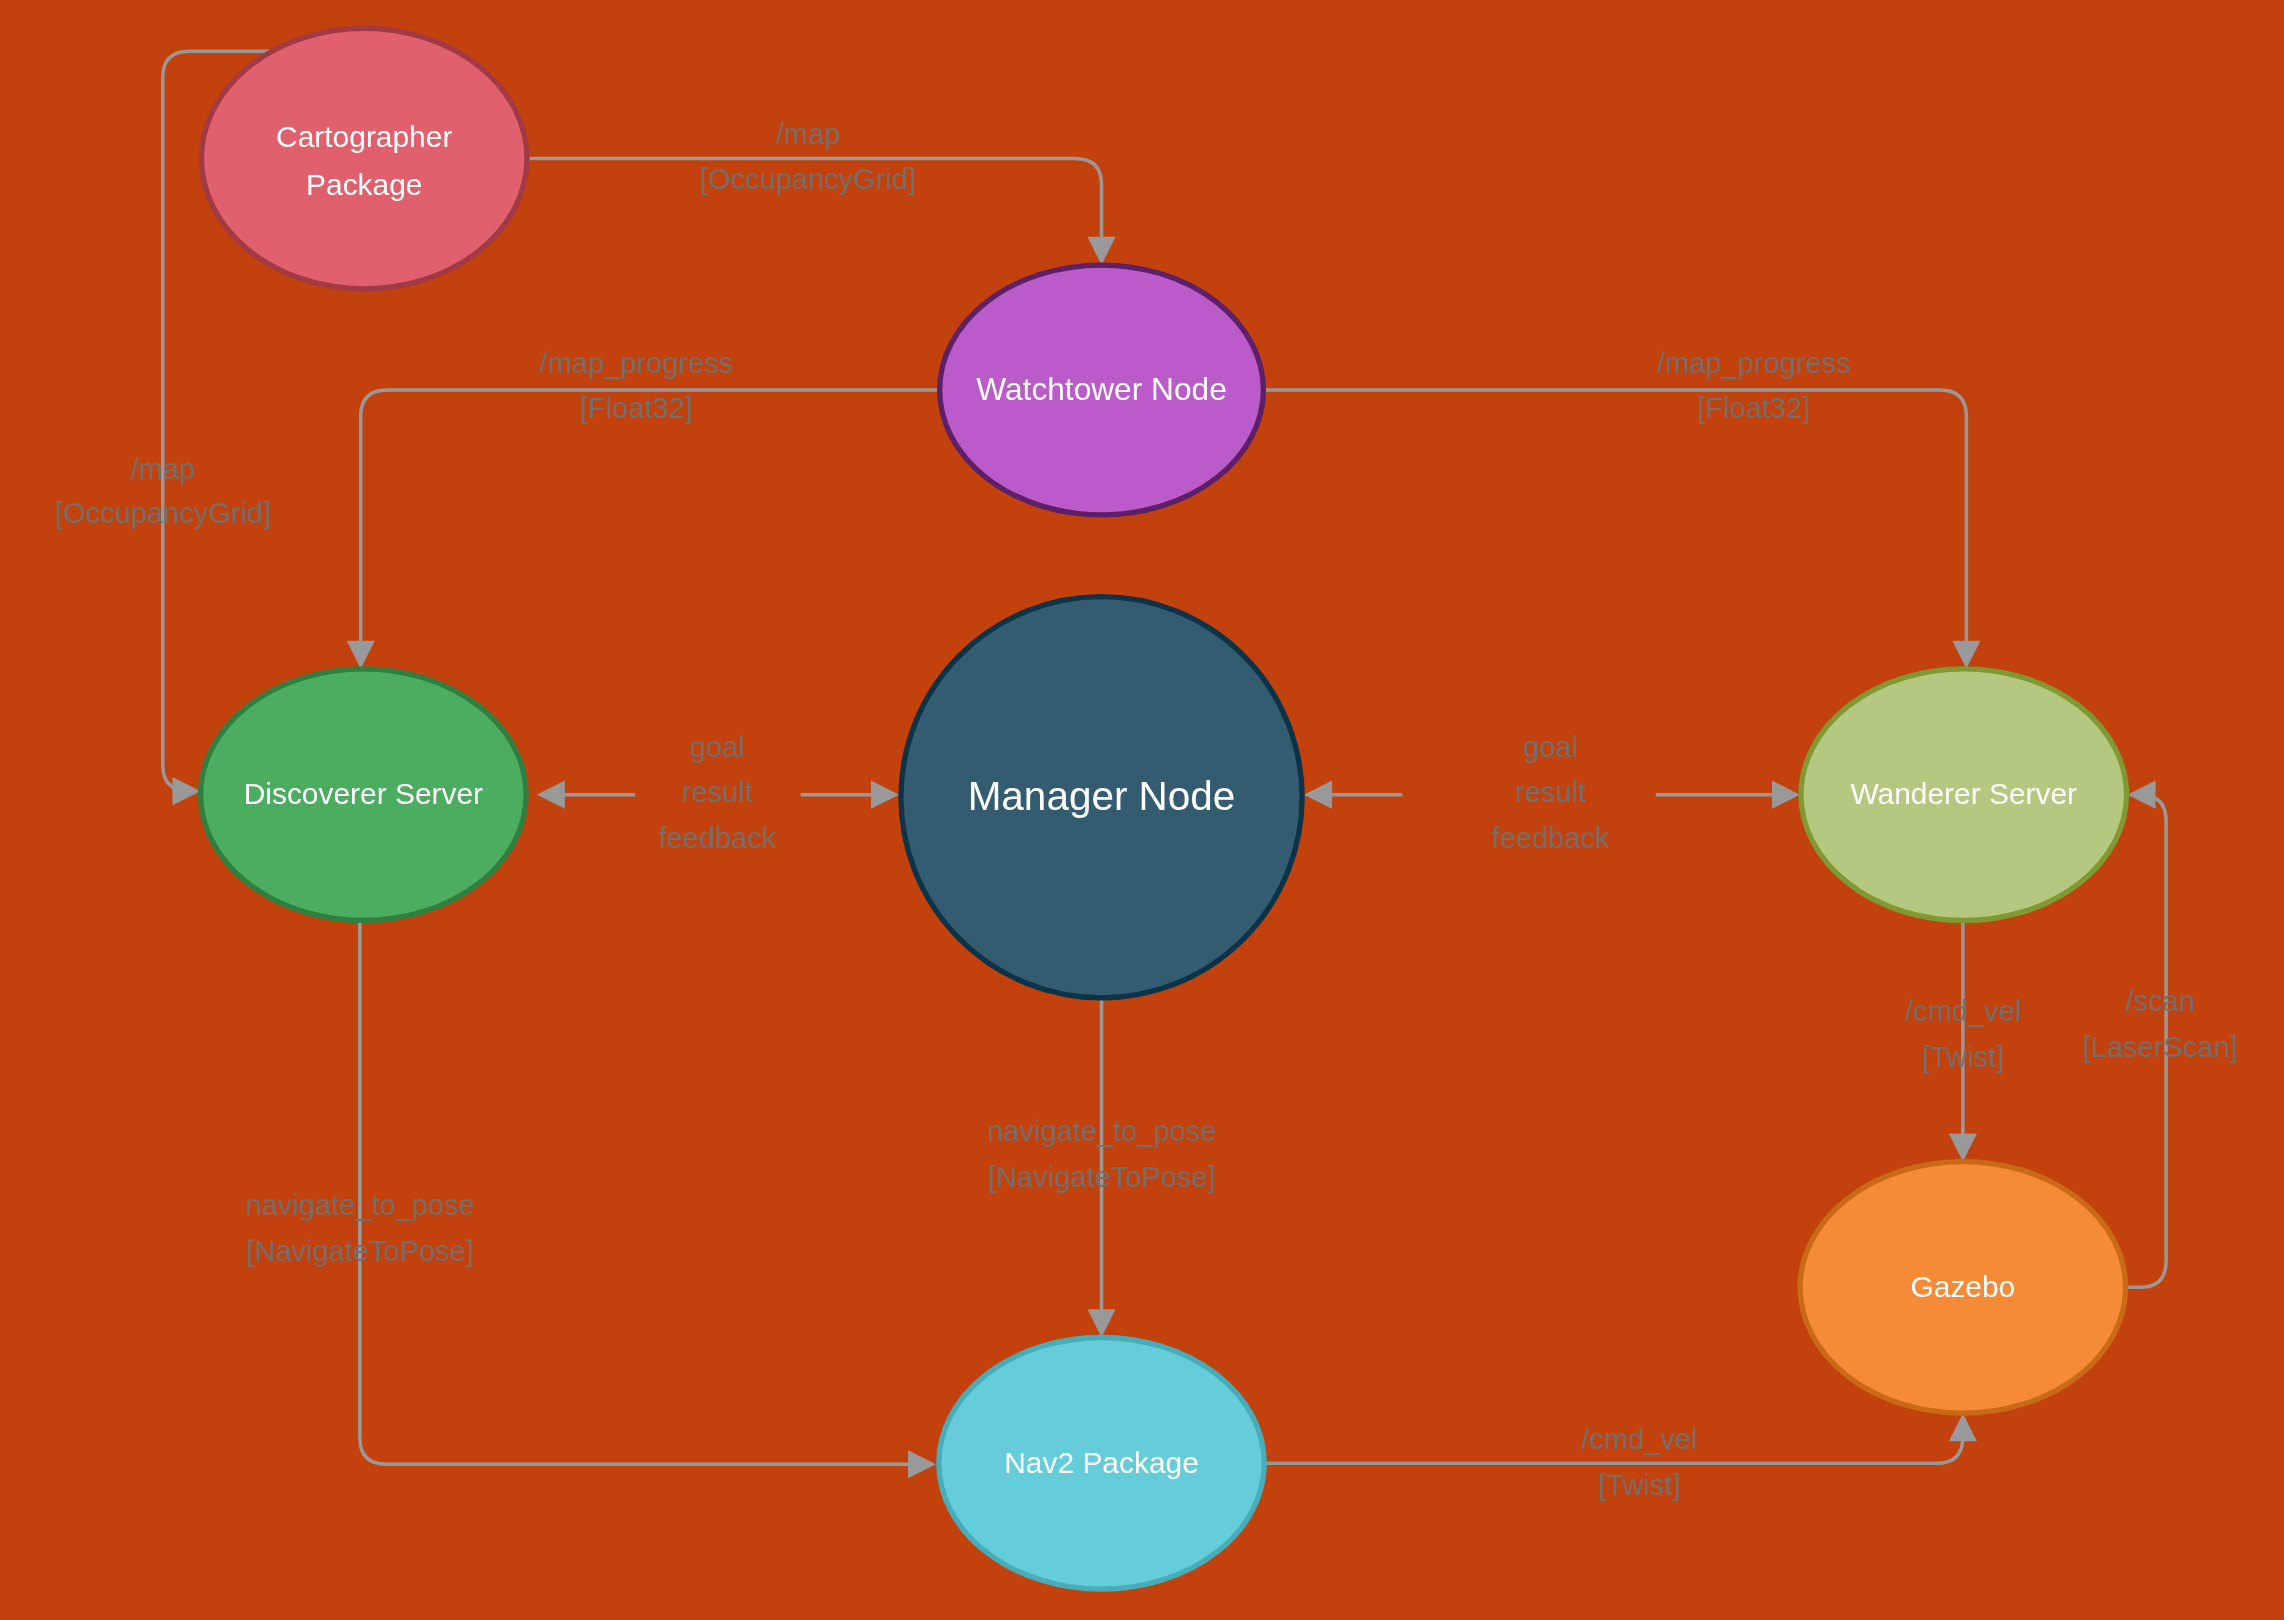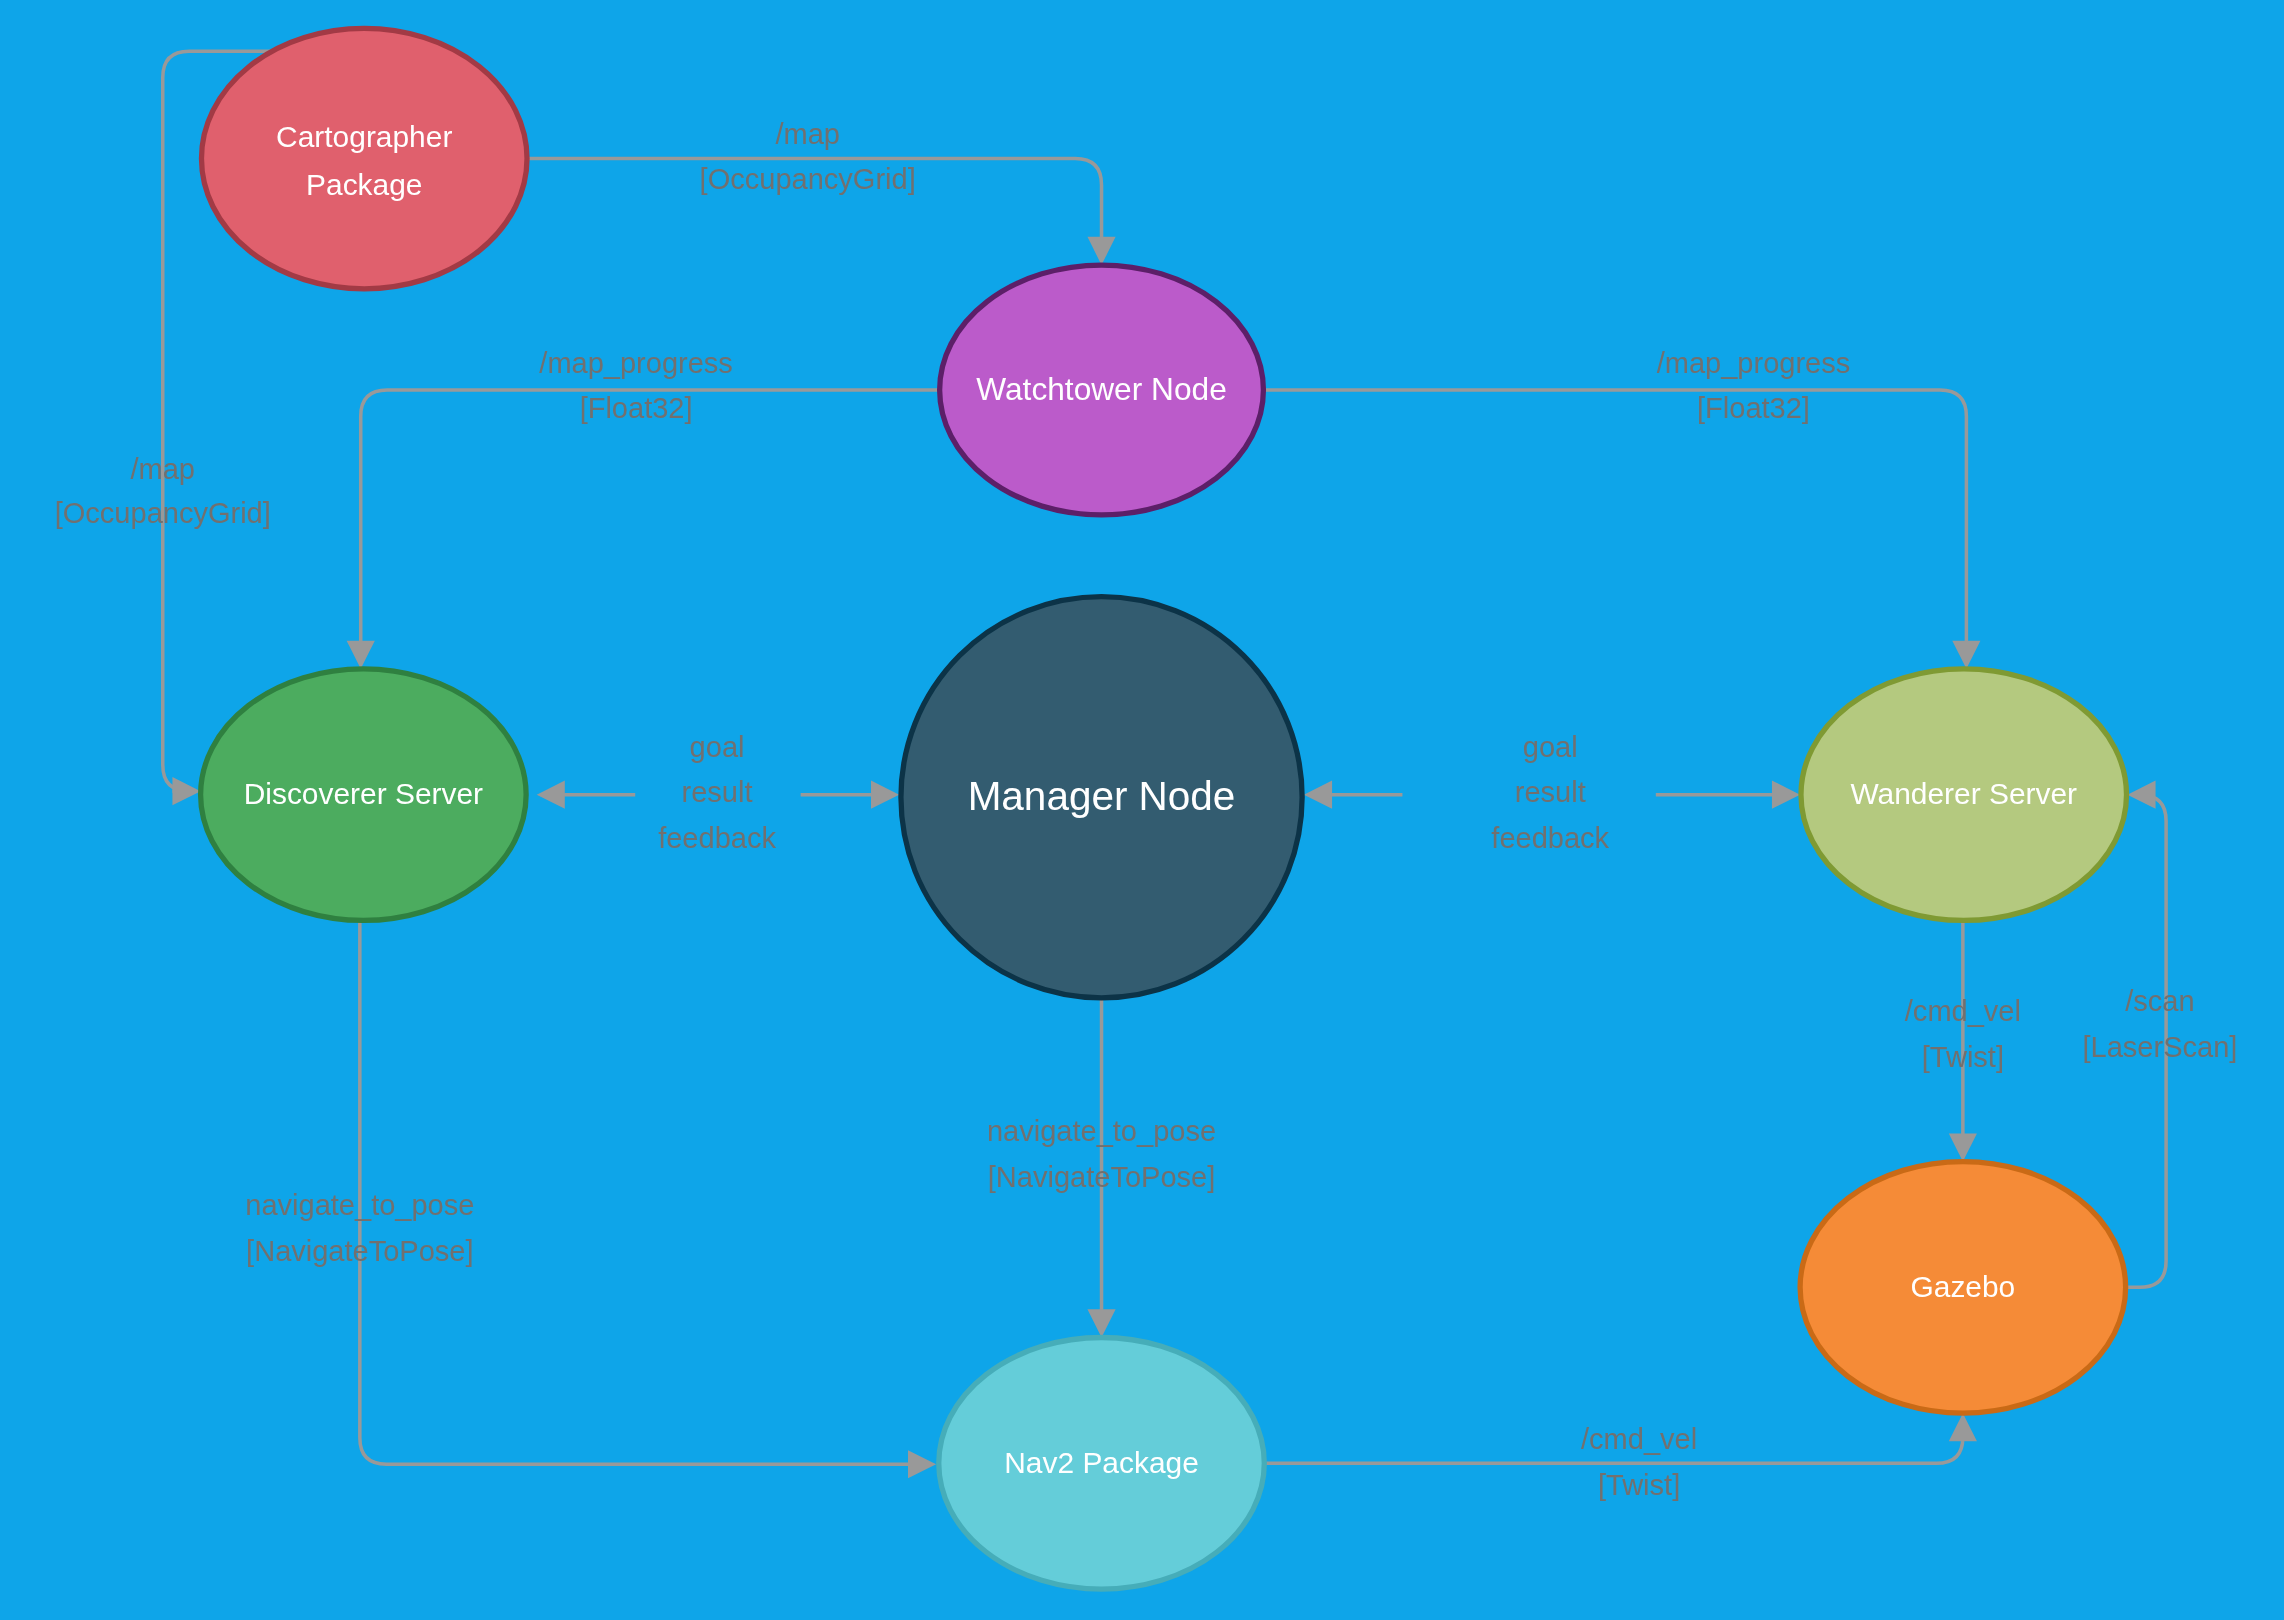--- a/index.html
+++ b/index.html
@@ -4,21 +4,21 @@
 <style>
   html, body {
     margin: 0;
     padding: 0;
     background: #000000;
   }
   #stage {
     position: relative;
     width: 2284px;
     height: 1621px;
-    background: #0ea5e9;
+    background: #c2410c;
     overflow: hidden;
     font-family: "Liberation Sans", sans-serif;
   }
   svg.diagram {
     position: absolute;
     left: 0;
     top: 0;
     width: 2284px;
     height: 1621px;
   }

